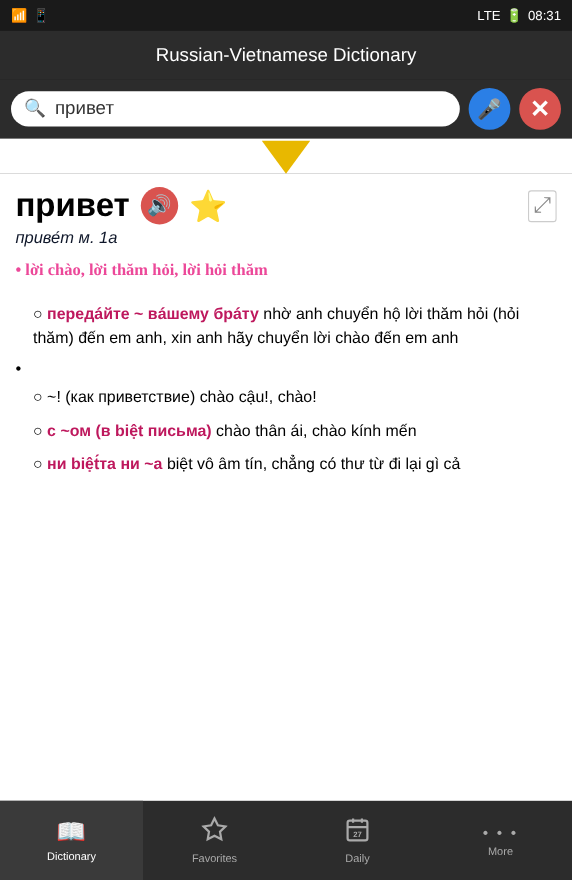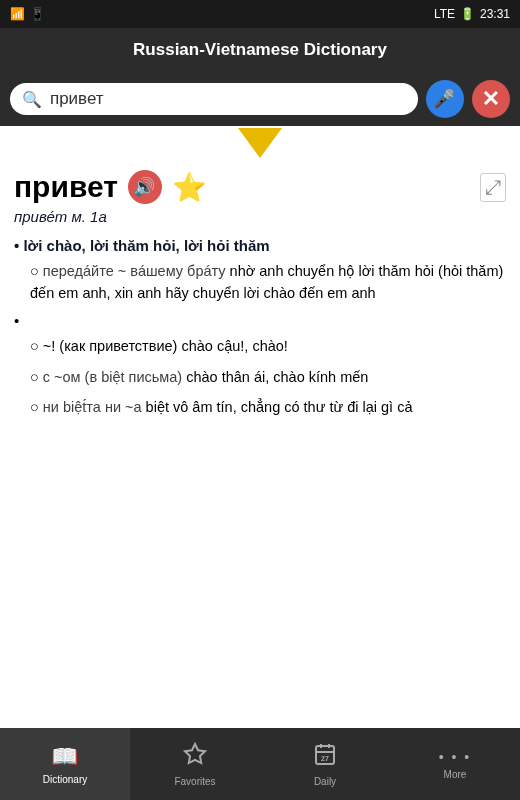--- a/index.html
+++ b/index.html
@@ -31,21 +31,21 @@
 
     
     .title-bar {
       background: #2c2c2c;
       height: 44px;
       display: flex;
       align-items: center;
       justify-content: center;
       color: white;
       font-size: 17px;
-      font-weight: bold;
+      font-weight: normal;
     }
 
     
     .search-bar {
       background: #2c2c2c;
       padding: 8px 10px;
       display: flex;
       align-items: center;
       gap: 8px;
     }
@@ -151,40 +151,42 @@
       font-size: 15px;
       font-style: italic;
       margin-bottom: 10px;
     }
 
     .definition-block {
       margin-bottom: 8px;
     }
     .bullet-main {
       font-size: 15px;
-      color: #0f172a;
+      color: #ec4899;
       font-weight: bold;
-      margin-bottom: 2px;
+      margin-bottom: 17px;
       line-height: 1.5;
+      font-family: Liberation Serif, serif;
     }
     .bullet-main::before {
       content: '• ';
     }
     .sub-item {
       margin-left: 16px;
       margin-bottom: 8px;
       font-size: 14.5px;
       line-height: 1.55;
       color: #000;
     }
     .sub-item::before {
       content: '○ ';
     }
     .russian-text {
-      color: #404040;
+      color: #be185d;
+      font-weight: bold;
     }
     .bullet-main-empty {
       font-size: 15px;
       color: #000;
       margin-bottom: 6px;
     }
     .bullet-main-empty::before {
       content: '• ';
     }
 
@@ -239,21 +241,21 @@
 <body>
 
 <div class="status-bar">
   <div class="status-icons">
     <span>📶</span>
     <span>📱</span>
   </div>
   <div class="status-icons">
     <span>LTE</span>
     <span>🔋</span>
-    <span>23:31</span>
+    <span>08:31</span>
   </div>
 </div>
 
 <div class="title-bar">
   <span>Russian-Vietnamese  Dictionary</span>
 </div>
 
 <div class="search-bar">
   <div class="search-input-container">
     <span class="search-icon-inner">🔍</span>

